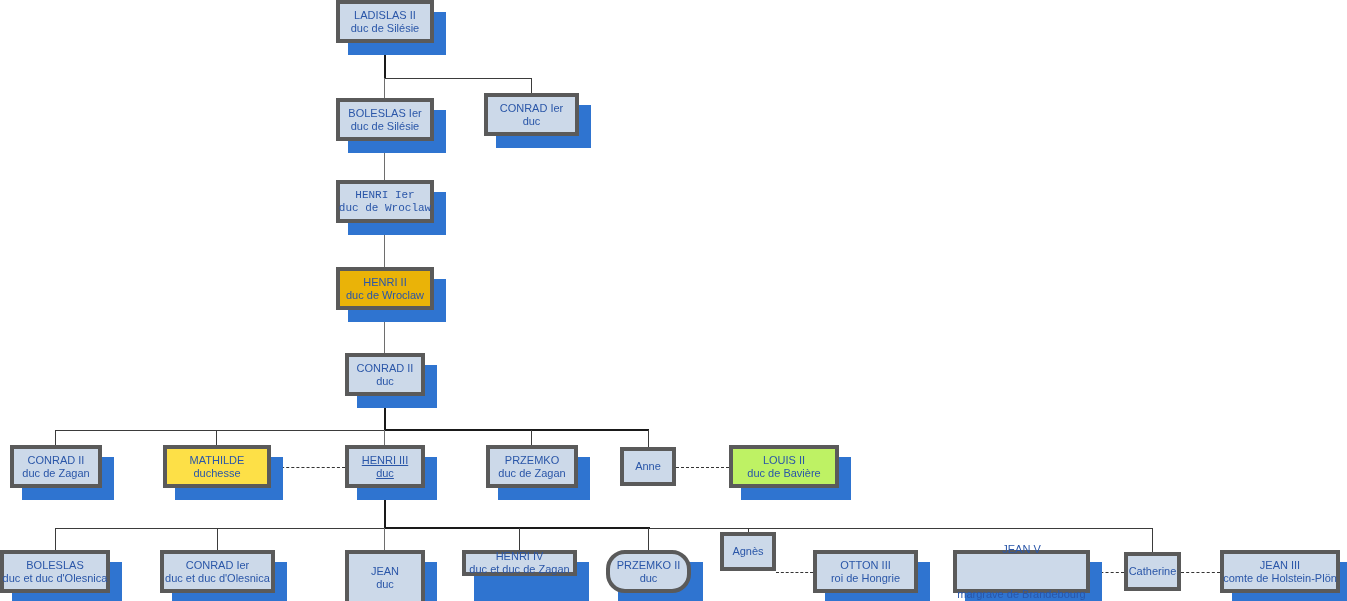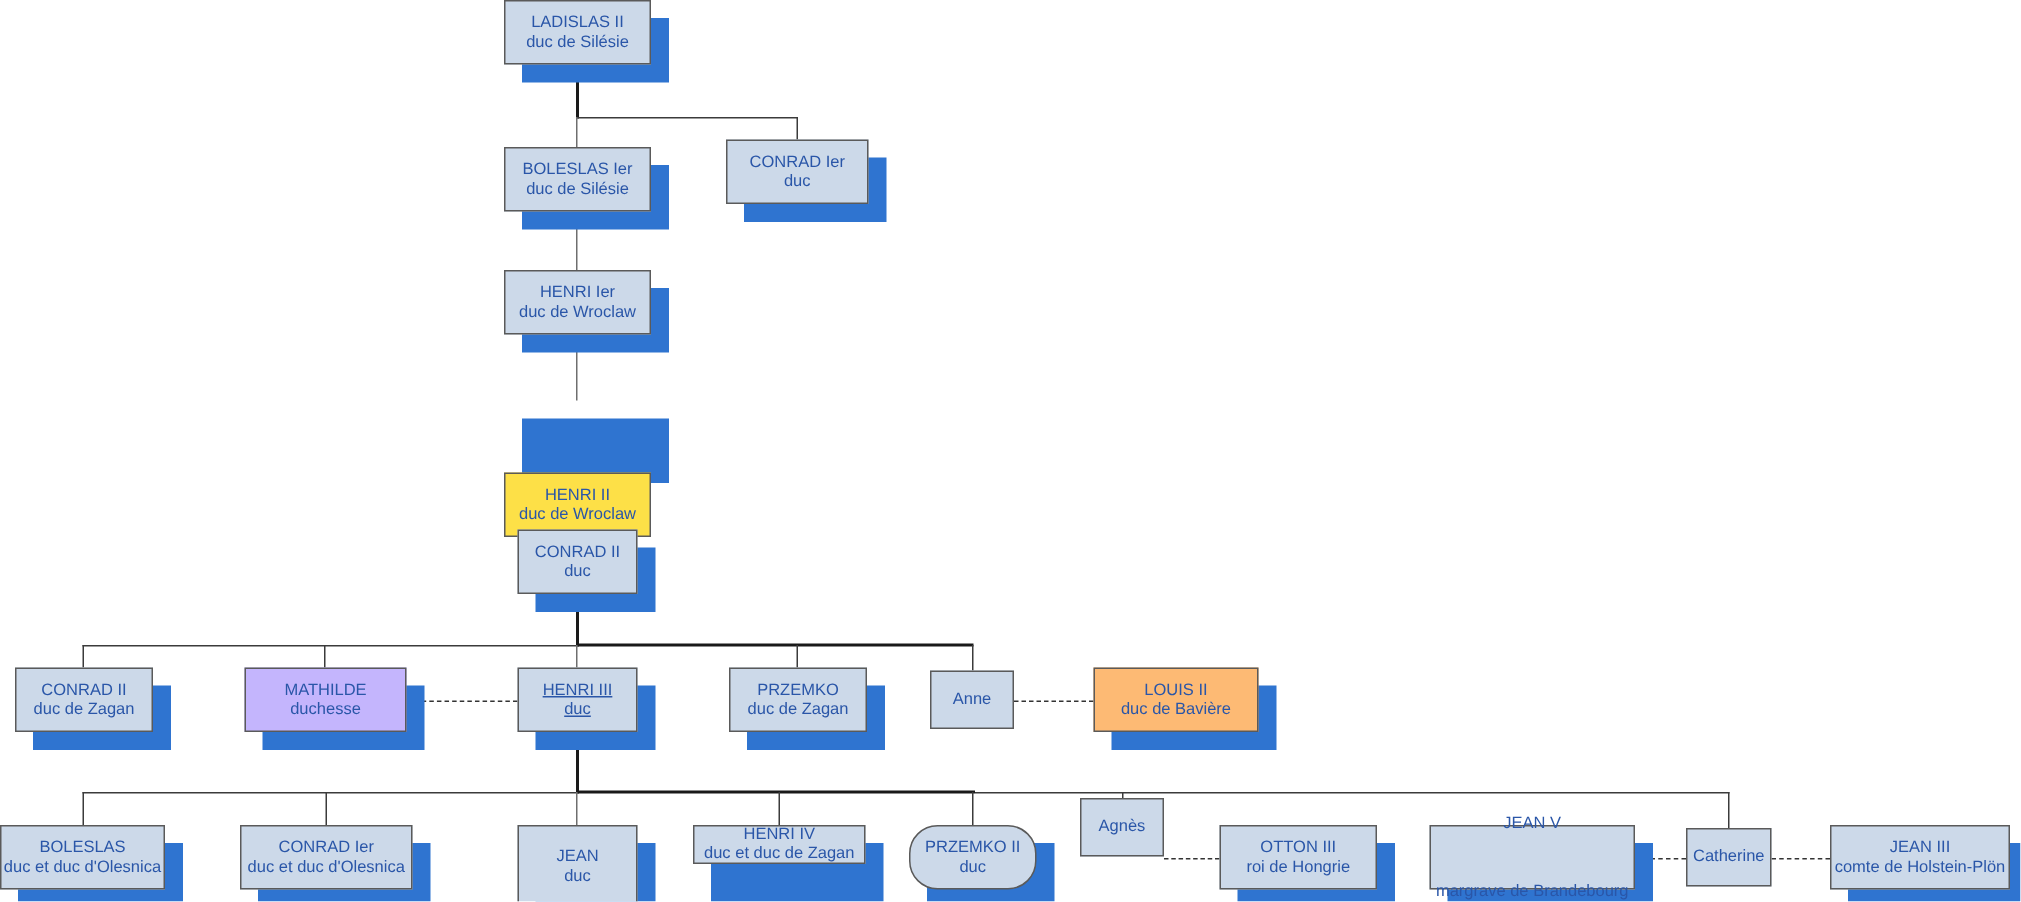--- a/index.html
+++ b/index.html
@@ -18,21 +18,21 @@
   .dash-h{
     position:absolute;
     height:0;
     border-top:1px dashed #333333;
   }
   
   .node{
     position:absolute;
     box-sizing:border-box;
     background:#ccd9e9;
-    border:1px solid #0f172a;
+    border:4px solid #0f172a;
     color:#2a56a8;
     font-size:11px;
     line-height:13px;
     text-align:center;
     display:flex;
     flex-direction:column;
     align-items:center;
     justify-content:center;
     z-index:3;
   }
@@ -97,59 +97,59 @@
       <div class="node" style="left: 336px; top: 98px; width: 98px; height: 43px; background: rgb(204, 217, 233); border-color: rgb(90, 90, 90); color: rgb(42, 86, 168);">
         <span class="t1">BOLESLAS Ier</span>
         <span class="t2">duc de Silésie</span>
       </div>
       <div class="shadow" style="left: 496px; top: 105px; width: 95px; height: 43px; background: rgb(47, 116, 208);"></div>
       <div class="node" style="left: 484px; top: 93px; width: 95px; height: 43px; background: rgb(204, 217, 233); border-color: rgb(90, 90, 90); color: rgb(42, 86, 168);">
         <span class="t1">CONRAD Ier</span>
         <span class="t2">duc</span>
       </div>
       <div class="shadow" style="left: 348px; top: 192px; width: 98px; height: 43px; background: rgb(47, 116, 208);"></div>
-      <div class="node" style="left: 336px; top: 180px; width: 98px; height: 43px; background: rgb(204, 217, 233); border-color: rgb(90, 90, 90); color: rgb(42, 86, 168);">
+      <div class="node" style="left: 336px; top: 180px; width: 98px; height: 43px; background: rgb(204, 217, 233); border-color: rgb(90, 90, 90); color: rgb(42, 86, 168); font-family: Liberation Mono, monospace;">
         <span class="t1">HENRI Ier</span>
         <span class="t2">duc de Wroclaw</span>
       </div>
       <div class="shadow" style="left: 348px; top: 279px; width: 98px; height: 43px; background: rgb(47, 116, 208);"></div>
-      <div class="node" style="left: 336px; top: 267px; width: 98px; height: 43px; background: #fde047; border-color: rgb(90, 90, 90); color: rgb(42, 86, 168); margin-top: 48px;">
+      <div class="node" style="left: 336px; top: 267px; width: 98px; height: 43px; background: #eab308; border-color: rgb(90, 90, 90); color: rgb(42, 86, 168);">
         <span class="t1">HENRI II</span>
         <span class="t2">duc de Wroclaw</span>
       </div>
       <div class="shadow" style="left: 357px; top: 365px; width: 80px; height: 43px; background: rgb(47, 116, 208);"></div>
       <div class="node" style="left: 345px; top: 353px; width: 80px; height: 43px; background: rgb(204, 217, 233); border-color: rgb(90, 90, 90); color: rgb(42, 86, 168);">
         <span class="t1">CONRAD II</span>
         <span class="t2">duc</span>
       </div>
       <div class="shadow" style="left: 22px; top: 457px; width: 92px; height: 43px; background: rgb(47, 116, 208);"></div>
       <div class="node" style="left: 10px; top: 445px; width: 92px; height: 43px; background: rgb(204, 217, 233); border-color: rgb(90, 90, 90); color: rgb(42, 86, 168);">
         <span class="t1">CONRAD II</span>
         <span class="t2">duc de Zagan</span>
       </div>
       <div class="shadow" style="left: 175px; top: 457px; width: 108px; height: 43px; background: rgb(47, 116, 208);"></div>
-      <div class="node" style="left: 163px; top: 445px; width: 108px; height: 43px; background: #c4b5fd; border-color: rgb(90, 90, 90); color: rgb(42, 86, 168);">
+      <div class="node" style="left: 163px; top: 445px; width: 108px; height: 43px; background: #fde047; border-color: rgb(90, 90, 90); color: rgb(42, 86, 168);">
         <span class="t1">MATHILDE</span>
         <span class="t2">duchesse</span>
       </div>
       <div class="shadow" style="left: 357px; top: 457px; width: 80px; height: 43px; background: rgb(47, 116, 208);"></div>
       <div class="node" style="left: 345px; top: 445px; width: 80px; height: 43px; background: rgb(204, 217, 233); border-color: rgb(90, 90, 90); color: rgb(42, 86, 168); text-decoration: underline;">
         <span class="t1">HENRI III</span>
         <span class="t2">duc</span>
       </div>
       <div class="shadow" style="left: 498px; top: 457px; width: 92px; height: 43px; background: rgb(47, 116, 208);"></div>
       <div class="node" style="left: 486px; top: 445px; width: 92px; height: 43px; background: rgb(204, 217, 233); border-color: rgb(90, 90, 90); color: rgb(42, 86, 168);">
         <span class="t1">PRZEMKO</span>
         <span class="t2">duc de Zagan</span>
       </div>
       <div class="node" style="left: 620px; top: 447px; width: 56px; height: 39px; background: rgb(204, 217, 233); border-color: rgb(90, 90, 90); color: rgb(42, 86, 168);">
         <span class="t1">Anne</span>
       </div>
       <div class="shadow" style="left: 741px; top: 457px; width: 110px; height: 43px; background: rgb(47, 116, 208);"></div>
-      <div class="node" style="left: 729px; top: 445px; width: 110px; height: 43px; background: #fdba74; border-color: rgb(90, 90, 90); color: rgb(42, 86, 168);">
+      <div class="node" style="left: 729px; top: 445px; width: 110px; height: 43px; background: #bef264; border-color: rgb(90, 90, 90); color: rgb(42, 86, 168);">
         <span class="t1">LOUIS II</span>
         <span class="t2">duc de Bavière</span>
       </div>
       <div class="shadow" style="left: 12px; top: 562px; width: 110px; height: 43px; background: rgb(47, 116, 208);"></div>
       <div class="node" style="left: 0px; top: 550px; width: 110px; height: 43px; background: rgb(204, 217, 233); border-color: rgb(90, 90, 90); color: rgb(42, 86, 168);">
         <span class="t1">BOLESLAS</span>
         <span class="t2">duc et duc d'Olesnica</span>
       </div>
       <div class="shadow" style="left: 172px; top: 562px; width: 115px; height: 43px; background: rgb(47, 116, 208);"></div>
       <div class="node" style="left: 160px; top: 550px; width: 115px; height: 43px; background: rgb(204, 217, 233); border-color: rgb(90, 90, 90); color: rgb(42, 86, 168);">

